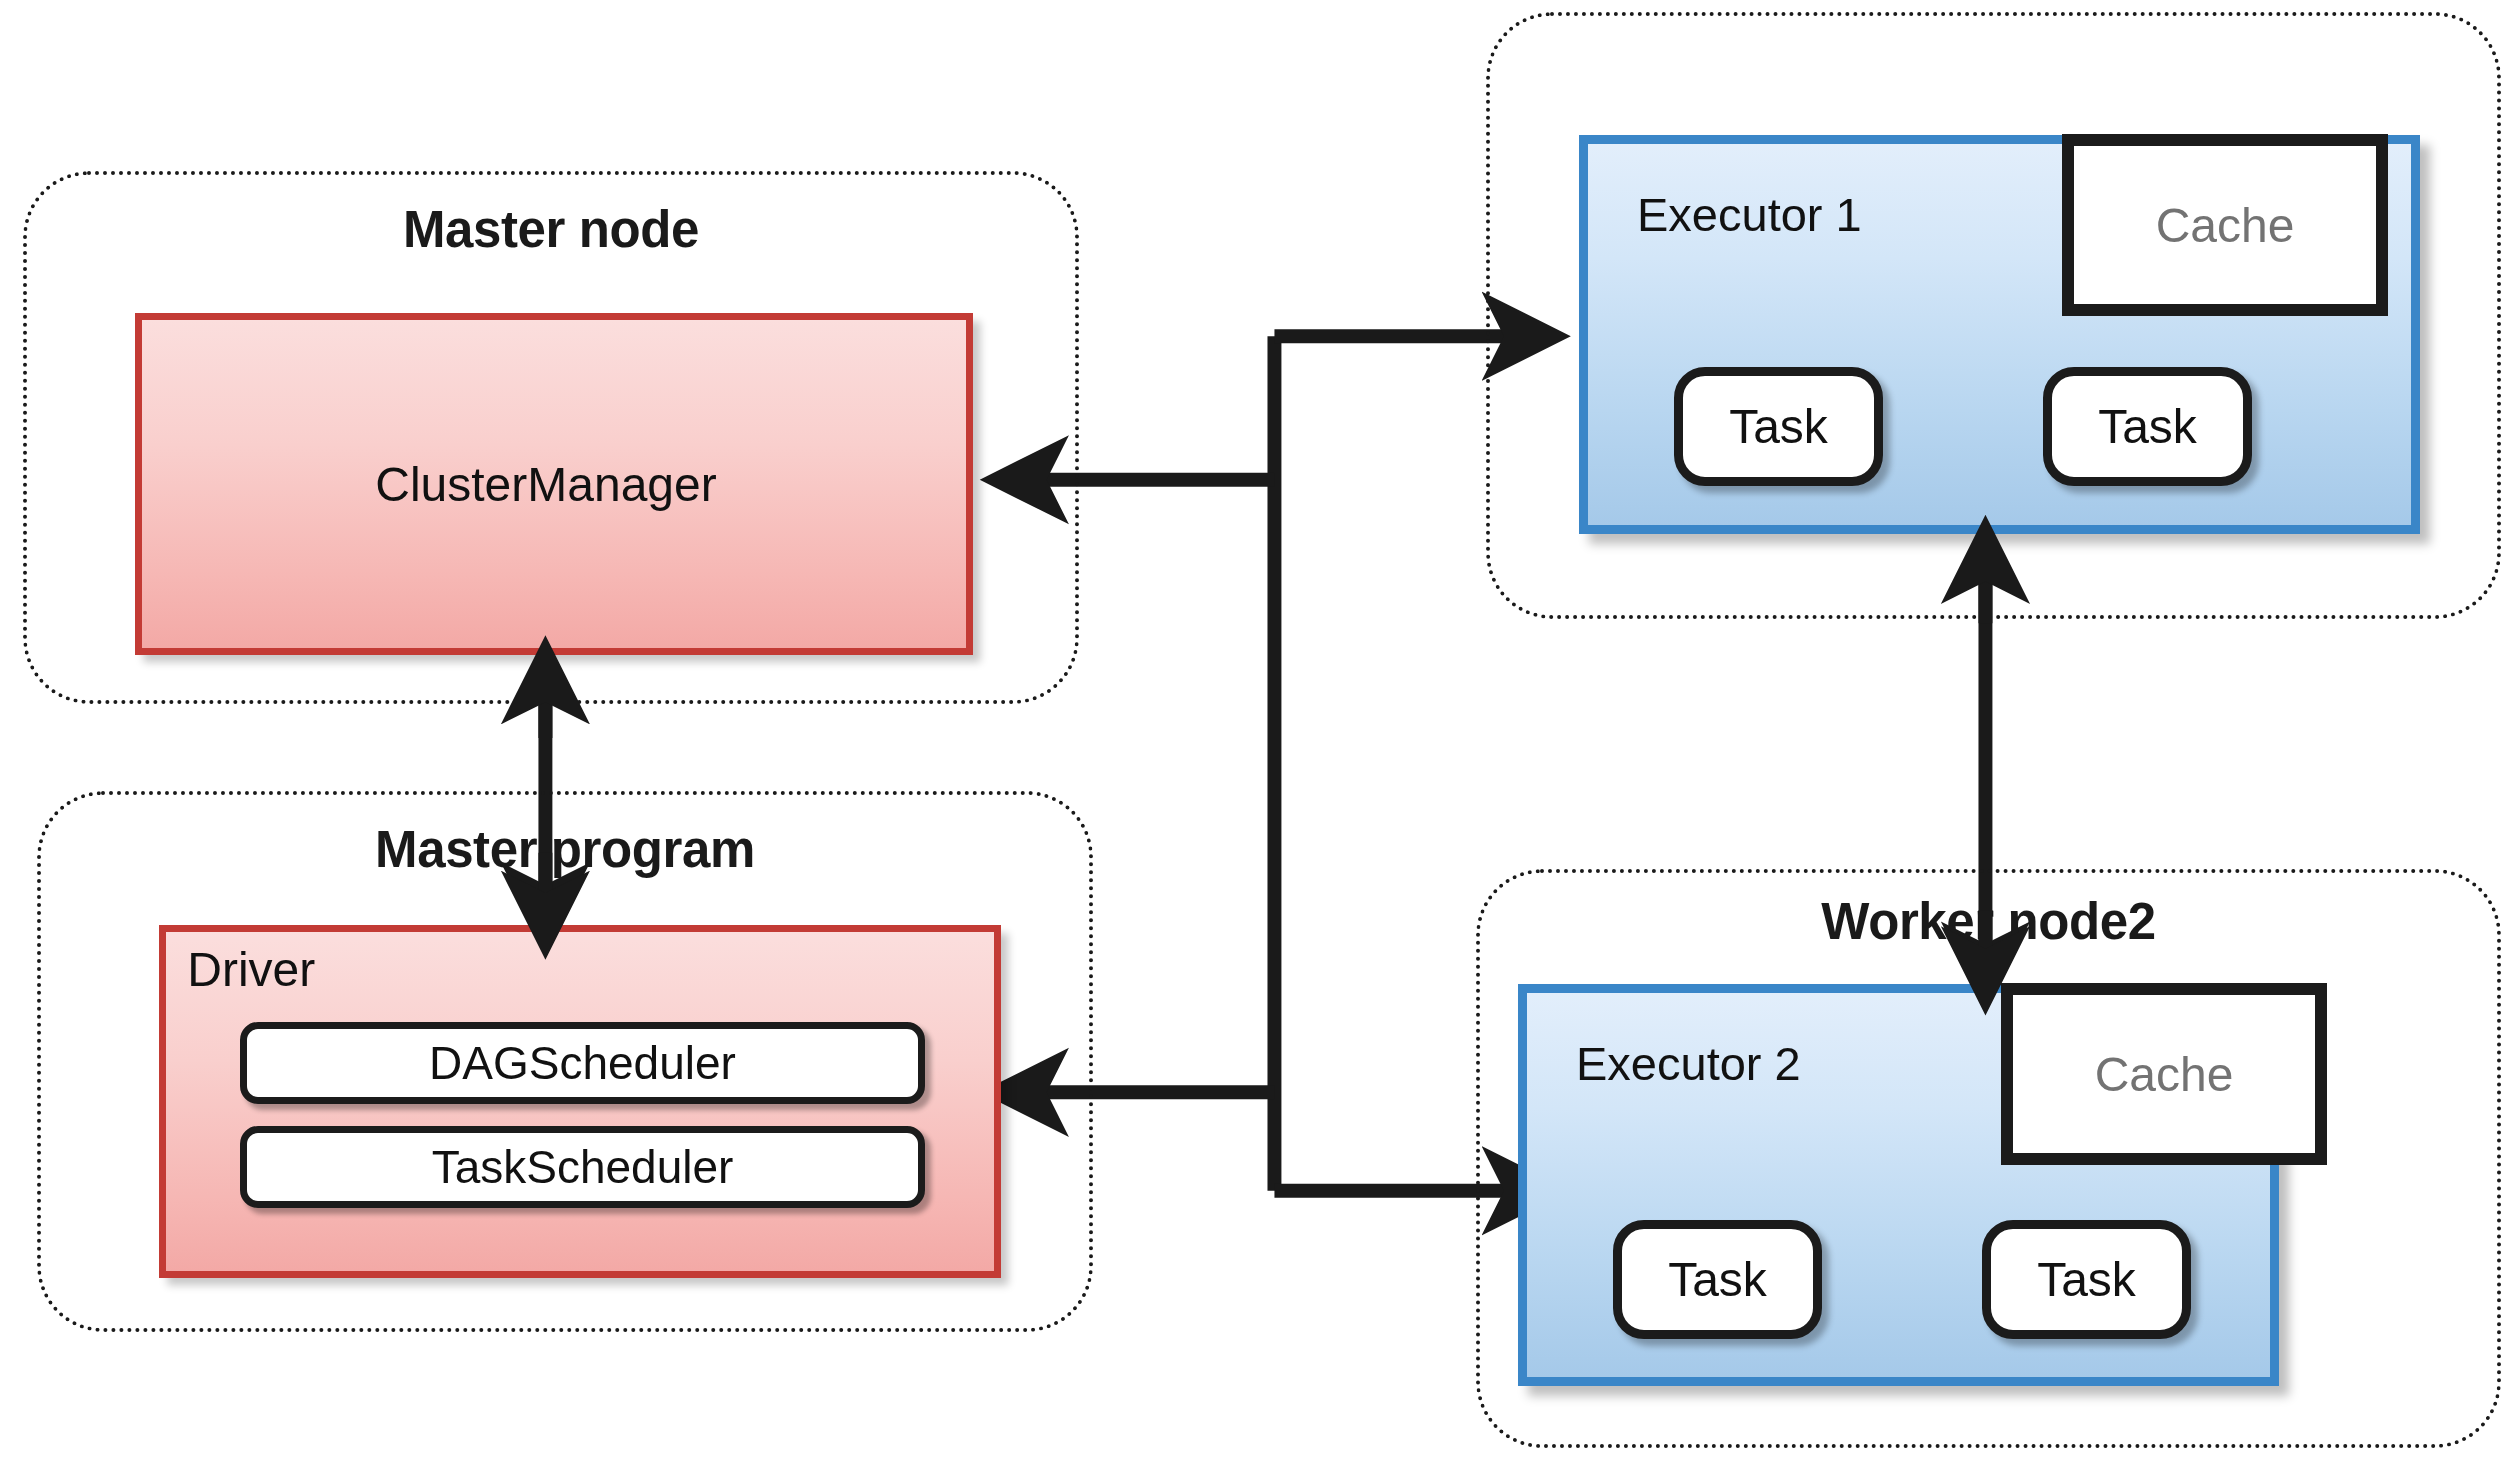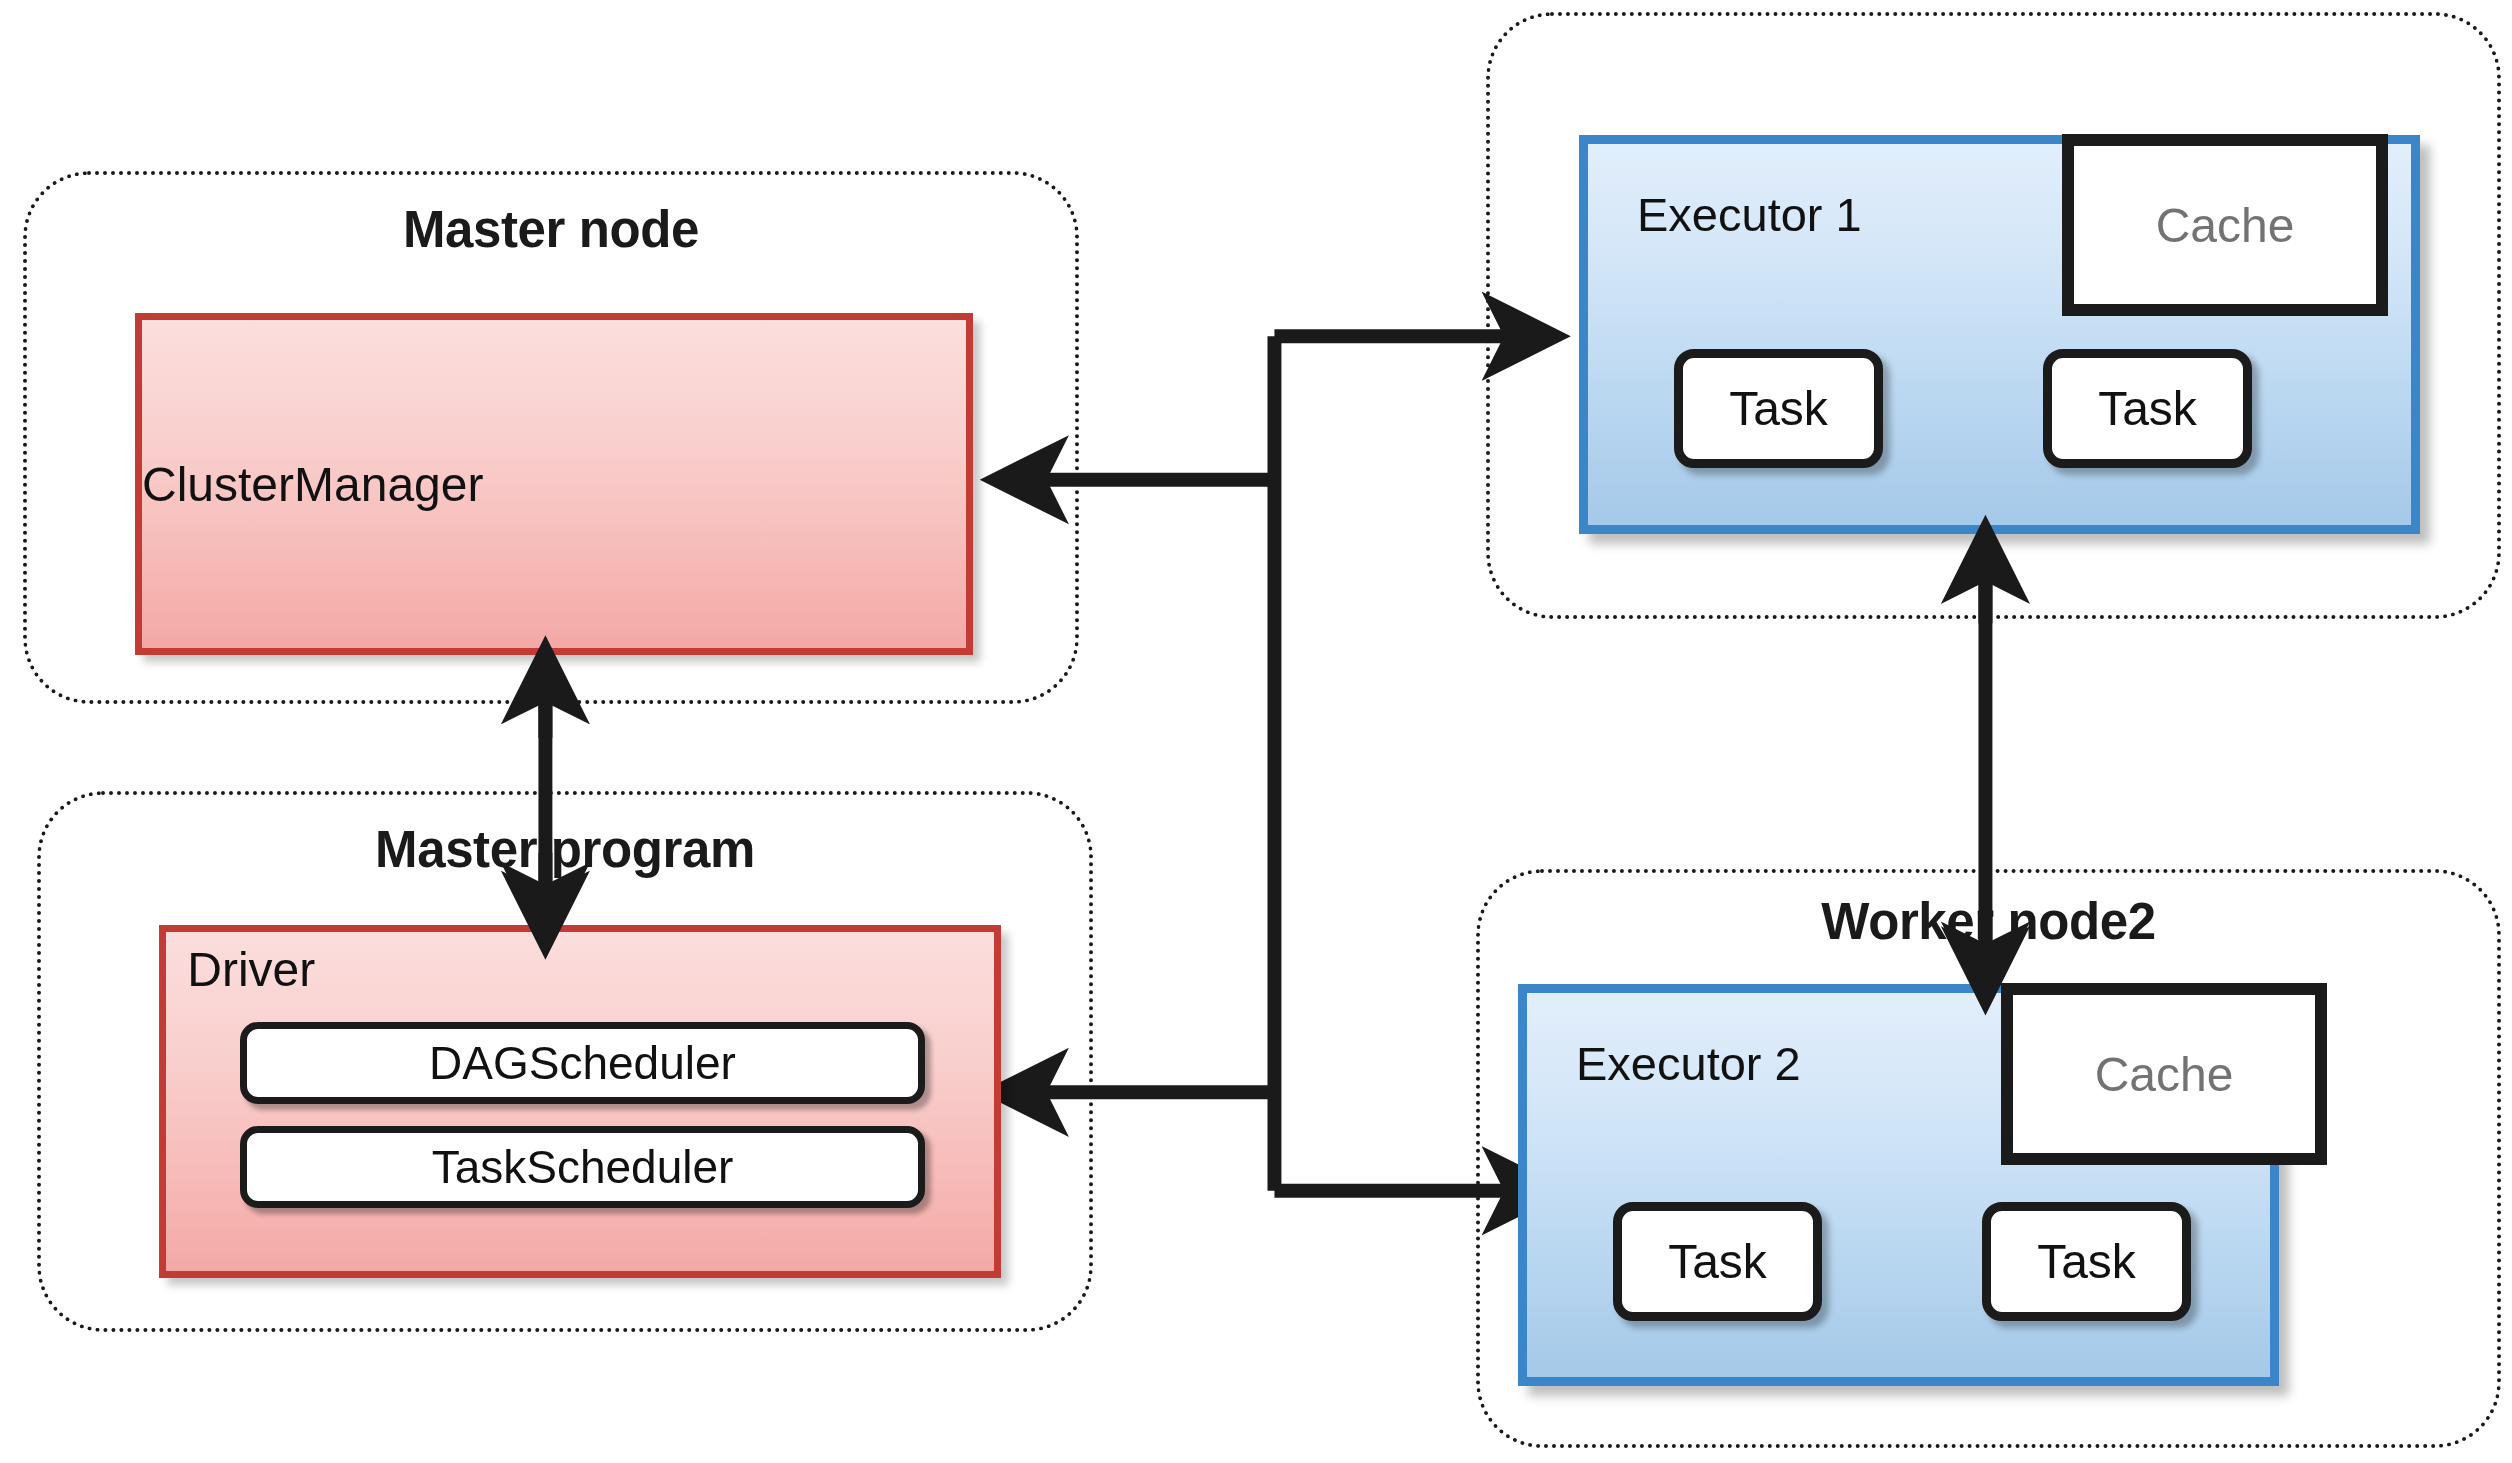--- a/index.html
+++ b/index.html
@@ -37,20 +37,21 @@
   .redbox-label{
     position:absolute;
     font-size:48px;
     font-weight:400;
     color:#111;
     white-space:nowrap;
   }
   .cm-label{
     left:0;right:16px;top:50%;
     transform:translateY(-50%);
+    text-align:center;
   }
   .driver-label{ left:21.3px; top:9.8px; }
 
   
   .sched{
     position:absolute;
     box-sizing:border-box;
     background:#ffffff;
     border:7.4px solid #1b1b1b;
     border-radius:18px;
@@ -80,24 +81,25 @@
     background:#ffffff;
     border:12.3px solid #1b1b1b;
     display:flex;align-items:center;justify-content:center;
     font-size:48px;color:#737373;
   }
   .task{
     position:absolute;
     box-sizing:border-box;
     background:#ffffff;
     border:9px solid #1b1b1b;
-    border-radius:20px;
+    border-radius:31px;
     display:flex;align-items:center;justify-content:center;
     font-size:48px;color:#111;
     box-shadow:6.6px 6.6px 6.6px rgba(0,0,0,.28);
+    margin-top:18px;
   }
 
   
   #wires{position:absolute;left:0;top:0;width:2512px;height:1463px;pointer-events:none;}
 </style>
 </head>
 <body>
 
 <div id="stage">
 

